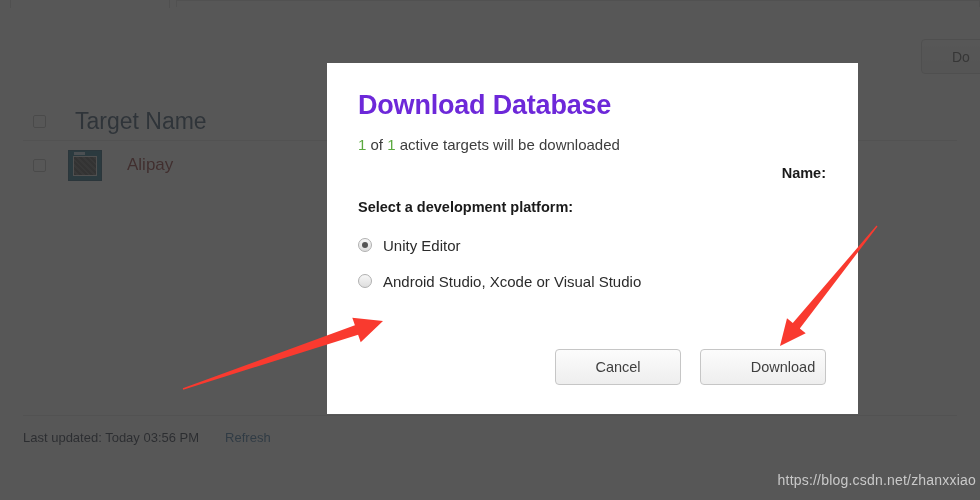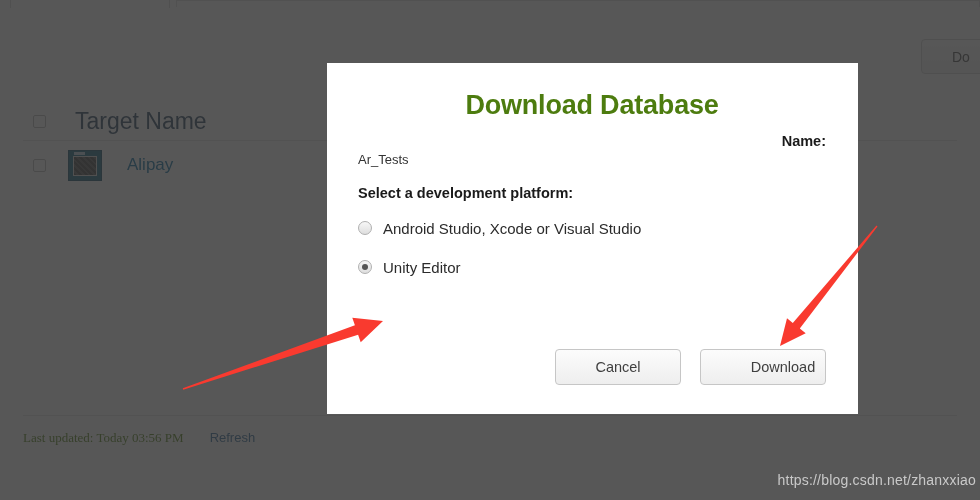--- a/index.html
+++ b/index.html
@@ -126,36 +126,35 @@
     content: "";
     position: absolute;
     left: 5px; top: 1px;
     width: 11px; height: 3px;
     background: #bcd4e0;
   }
 
   .row-label {
     margin-left: 25px;
     font-size: 17px;
-    color: #0369a1;
+    color: #7f1d1d;
   }
 
   .footer-bar {
     position: absolute;
     left: 23px; top: 415px;
     width: 934px;
     border-top: 1px solid #e4e4e4;
     padding-top: 14px;
     display: flex;
     align-items: baseline;
   }
   .footer-updated {
     font-size: 13px;
-    color: #4d7c0f;
-    font-family: Liberation Serif, serif;
+    color: #0f172a;
   }
   .footer-refresh {
     margin-left: 26px;
     font-size: 13px;
     color: #2a6496;
     cursor: pointer;
   }
 
   
   #overlay {
@@ -169,24 +168,23 @@
     position: absolute;
     left: 327px; top: 63px;
     width: 531px; height: 351px;
     background: #ffffff;
     padding: 28px 32px 0 31px;
   }
 
   .modal-title {
     font-size: 27px;
     font-weight: bold;
-    color: #4d7c0f;
+    color: #6d28d9;
     letter-spacing: -0.2px;
     line-height: 1.1;
-    text-align: center;
   }
 
   .modal-sub {
     margin-top: 15px;
     font-size: 15px;
     color: #3d3d3d;
   }
   .modal-sub .num { color: #5ba83f; }
 
   .name-label {
@@ -310,34 +308,36 @@
 
   </div>
 </div>
 
 <div id="overlay" style="background: rgba(50, 50, 50, 0.82);"></div>
 
 <div id="modal">
 
   <div class="modal-title">Download Database</div>
 
+  <div class="modal-sub">
+    <span class="num" style="color: rgb(91, 168, 63);">1</span><span> of </span><span class="num" style="color: rgb(91, 168, 63);">1</span><span> active targets will be downloaded</span>
+  </div>
 
   <div class="name-label">Name:</div>
-  <div class="name-value">Ar_Tests</div>
 
   <div class="platform-label">Select a development platform:</div>
+
+  <div class="radio-row second">
+    <span class="radio checked"></span>
+    <span class="radio-label">Unity Editor</span>
+  </div>
 
   <div class="radio-row">
     <span class="radio"></span>
     <span class="radio-label">Android Studio, Xcode or Visual Studio</span>
-  </div>
-
-  <div class="radio-row second">
-    <span class="radio checked"></span>
-    <span class="radio-label">Unity Editor</span>
   </div>
 
   <div class="modal-actions">
     <button class="modal-btn">Cancel</button>
     <button class="modal-btn">Download</button>
   </div>
 
 </div>
 
 <svg id="annotations" width="980" height="500" viewBox="0 0 980 500">

